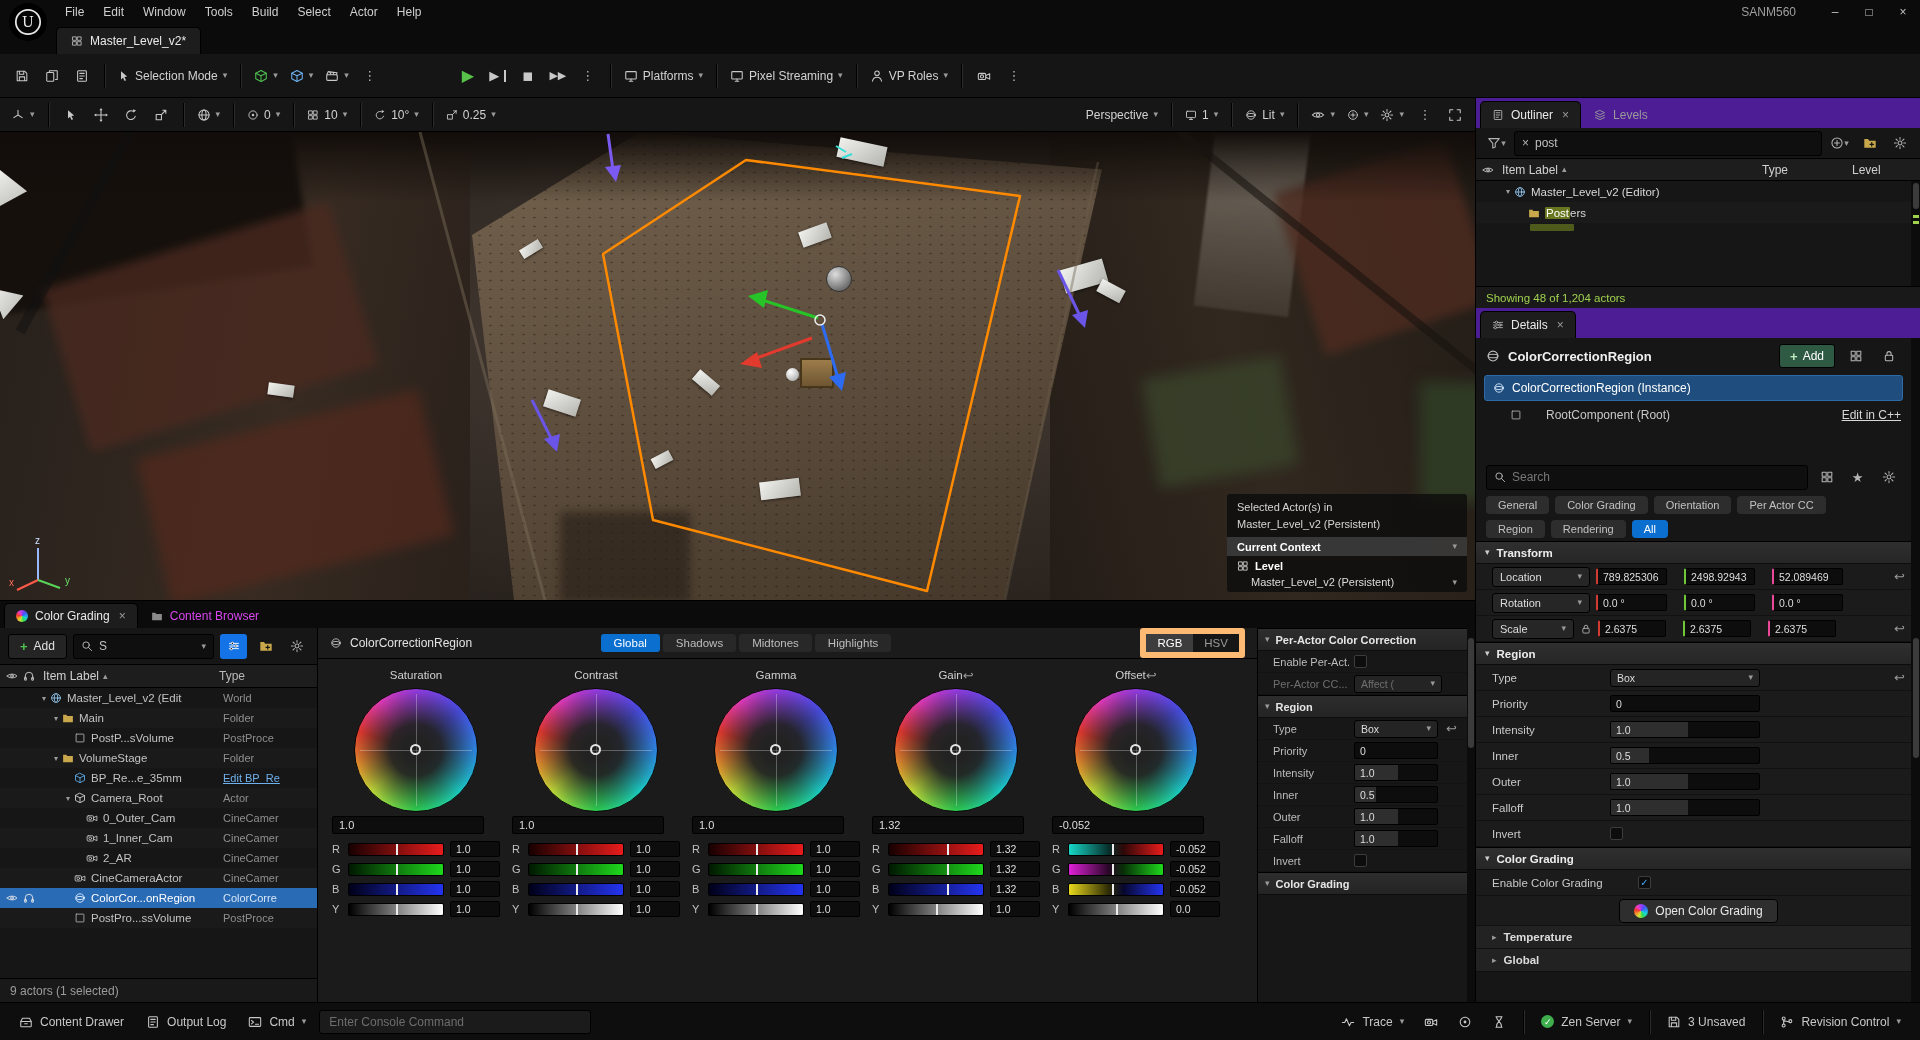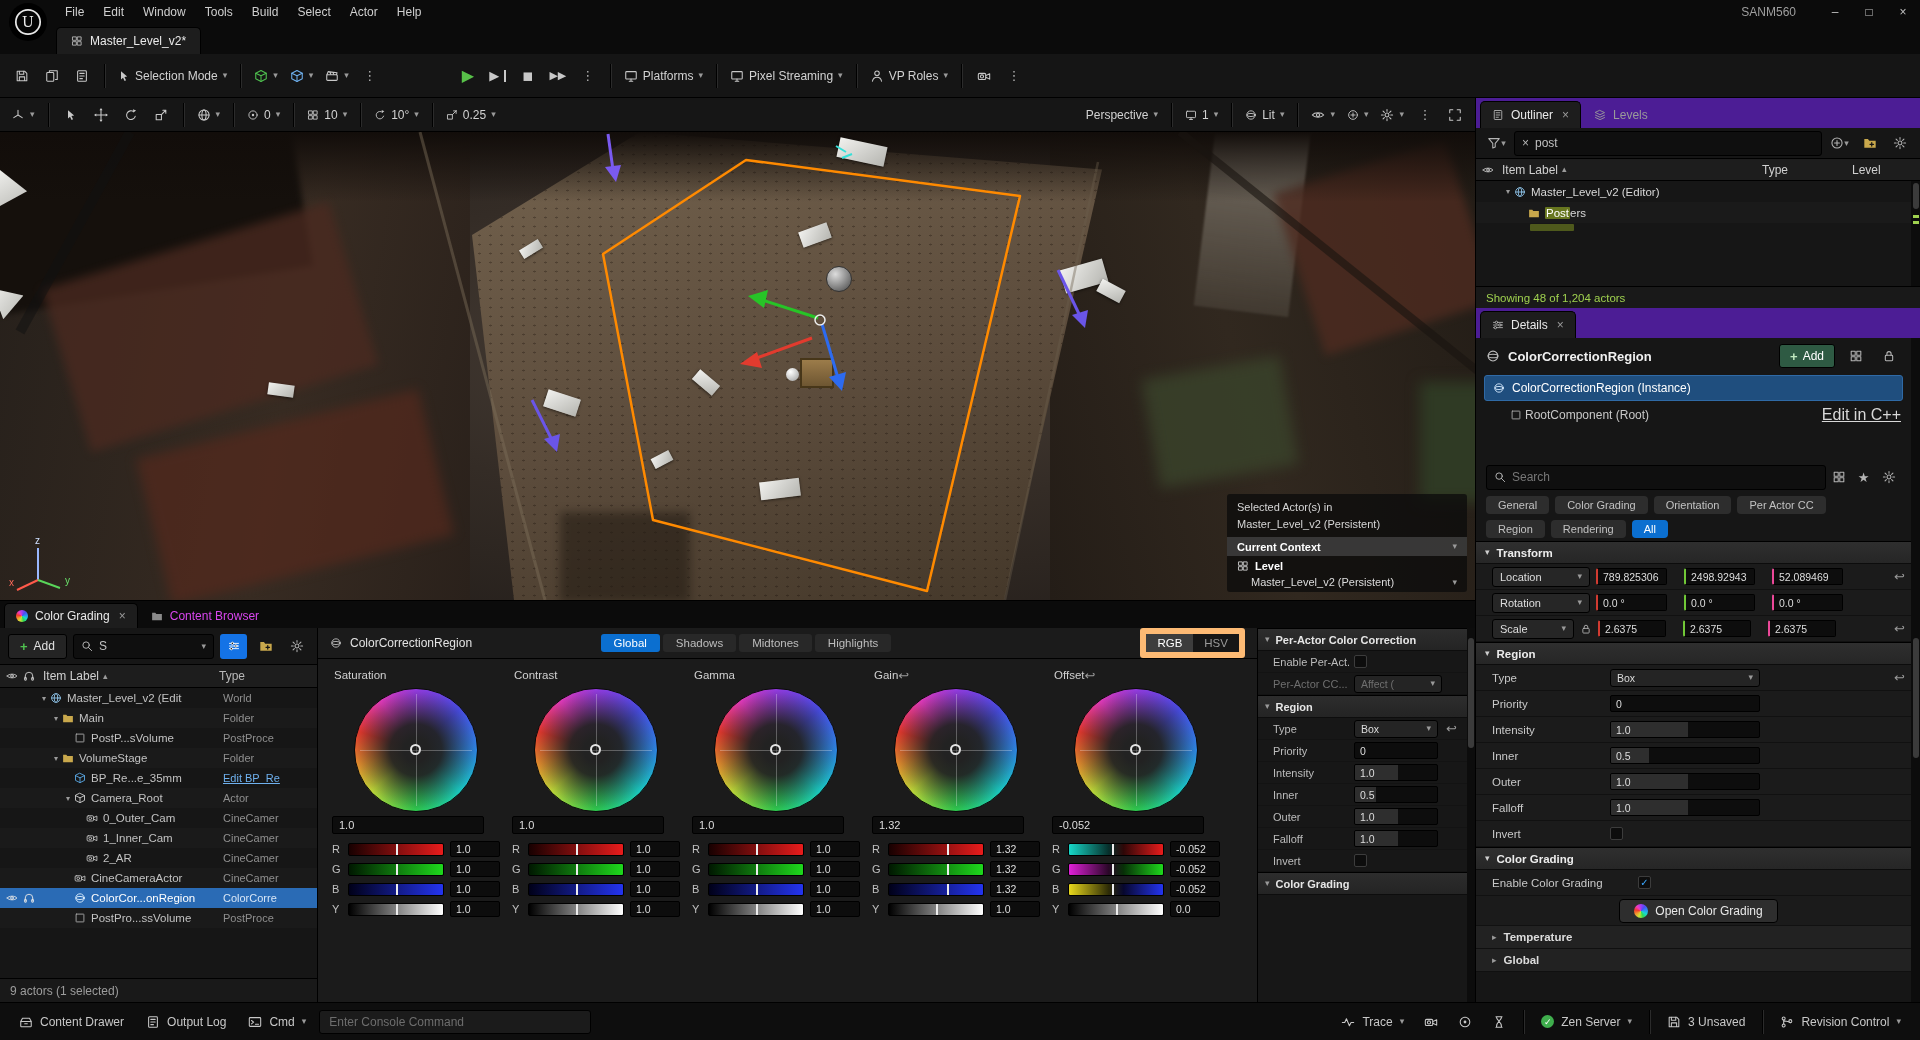--- a/index.html
+++ b/index.html
@@ -96,21 +96,21 @@
 .cg-head{height:31px;display:flex;align-items:center;padding:0 12px;gap:8px;border-bottom:1px solid #000;flex:none}
 .cg-title{color:#e2e2e2;white-space:nowrap}
 .cg-tabs{display:flex;gap:3px;margin:0 auto}
 .cg-tab{padding:3px 13px;border-radius:3px;background:#282828;color:#bdbdbd;font-size:11.5px}
 .cg-tab.active{background:#0b6fd0;color:#fff}
 .seg{display:flex;border:6px solid #fdba74;border-radius:3px;overflow:hidden;margin-left:auto}
 .seg-opt{padding:3px 11px;background:#161616;color:#9a9a9a;font-size:11.5px}
 .seg-opt.active{background:#3d3d3d;color:#fff}
 .wheels{flex:1;display:flex;gap:8px;padding:6px 12px 2px;min-height:0}
 .wheel-col{width:172px;flex:none;display:flex;flex-direction:column}
-.wheel-head{height:20px;display:flex;align-items:center;justify-content:flex-start;color:#d0d0d0;font-size:11.5px;padding:0 4px}
+.wheel-head{height:20px;display:flex;align-items:center;justify-content:center;color:#d0d0d0;font-size:11.5px;padding:0 4px}
 .reset{color:#9a9a9a;font-size:13px;line-height:1}
 .wheel{width:124px;height:124px;margin:3px auto 4px;border-radius:50%;position:relative;border:1px solid #0a0a0a;
 background:radial-gradient(circle,#222 0%,#222 14%,rgba(34,34,34,.95) 30%,rgba(34,34,34,.35) 58%,rgba(34,34,34,0) 74%),
 conic-gradient(from 0deg,#9e3df2 0%,#4b4ef2 13%,#2e8ef2 25%,#19d8cf 37%,#2ed952 50%,#c9e53a 63%,#f2972e 71%,#f2392e 80%,#ee3bc4 90%,#9e3df2 100%)}
 .wh-v,.wh-h{position:absolute;background:rgba(255,255,255,.28)}
 .wh-v{left:50%;top:4%;bottom:4%;width:1px}
 .wh-h{top:50%;left:4%;right:4%;height:1px}
 .wh-dot{position:absolute;left:50%;top:50%;width:11px;height:11px;margin:-6px 0 0 -6px;border:2px solid #e4e4e4;border-radius:50%;background:rgba(20,20,20,.25)}
 .wheel-value{height:18px;background:#0d0d0d;border:1px solid #000;border-radius:2px;display:flex;align-items:center;padding:0 6px;color:#dedede;font-size:11px;margin:0 18px 5px 2px}
 .cg-slider{height:20px;display:flex;align-items:center;gap:6px;padding:0 2px}
@@ -158,24 +158,24 @@
 .o-row:nth-child(even){background:#1a1a1a}
 .hl{background:#67761f;color:#fff;border-radius:1px;padding:0 1px}
 .o-status{height:22px;display:flex;align-items:center;padding:0 10px;background:#191919;border-top:1px solid #000;color:#9fd14f;font-size:11.5px;flex:none}
 
 
 .details{flex:1;display:flex;flex-direction:column;min-height:0;position:relative;background:#161616;padding-right:9px}
 .d-head{height:36px;display:flex;align-items:center;gap:8px;padding:0 10px;flex:none}
 .d-title{color:#f0f0f0;font-size:13px;font-weight:bold;flex:1;white-space:nowrap;overflow:hidden}
 .btn-add2{height:24px;display:flex;align-items:center;gap:5px;background:#2e5a43;border:1px solid #000;border-radius:3px;padding:0 10px;color:#fff}
 .inst-row{height:26px;margin:1px 8px 2px;background:#1f4e7e;border:1px solid #2f6aa6;border-radius:3px;display:flex;align-items:center;gap:7px;padding:0 8px;color:#fff;flex:none}
-.root-row{height:24px;display:flex;align-items:center;gap:3px;padding:0 10px 0 34px;color:#c8c8c8;flex:none}
-.cpp-link{margin-left:auto;color:#d8d8d8;text-decoration:underline;font-size:16px}
+.root-row{height:24px;display:flex;align-items:center;gap:24px;padding:0 10px 0 34px;color:#c8c8c8;flex:none}
+.cpp-link{margin-left:auto;color:#d8d8d8;text-decoration:underline;font-size:12px}
 .d-gap{height:34px;flex:none}
-.d-search-row{height:32px;display:flex;align-items:center;gap:0;padding:0 10px;flex:none}
+.d-search-row{height:32px;display:flex;align-items:center;gap:6px;padding:0 10px;flex:none}
 .chips{display:flex;gap:6px;padding:3px 10px;flex-wrap:wrap;flex:none}
 .chip{padding:3px 12px;background:#2d2d2d;border-radius:4px;color:#c2c2c2;font-size:11px;white-space:nowrap}
 .chip.active{background:#0b6fd0;color:#fff}
 .d-sec{height:23px;background:linear-gradient(#2f2f2f,#262626);display:flex;align-items:center;gap:7px;padding:0 9px;color:#ececec;font-weight:bold;font-size:11.5px;border-top:1px solid #000;border-bottom:1px solid #0c0c0c;flex:none}
 .d-sec .cv{color:#cfcfcf}
 .d-row{min-height:26px;display:flex;align-items:center;gap:6px;padding:0 6px 0 16px;border-bottom:1px solid #111;background:#1b1b1b;flex:none}
 .d-lbl{width:112px;flex:none;color:#c8c8c8;font-size:11.5px;white-space:nowrap;overflow:hidden}
 .dd-label{width:98px;height:20px;background:#262626;border:1px solid #000;border-radius:3px;display:flex;align-items:center;justify-content:space-between;padding:0 7px;font-size:11px;color:#dedede;flex:none}
 .vec{display:flex;gap:17px;flex:none}
 .vec .inp{width:71px}

